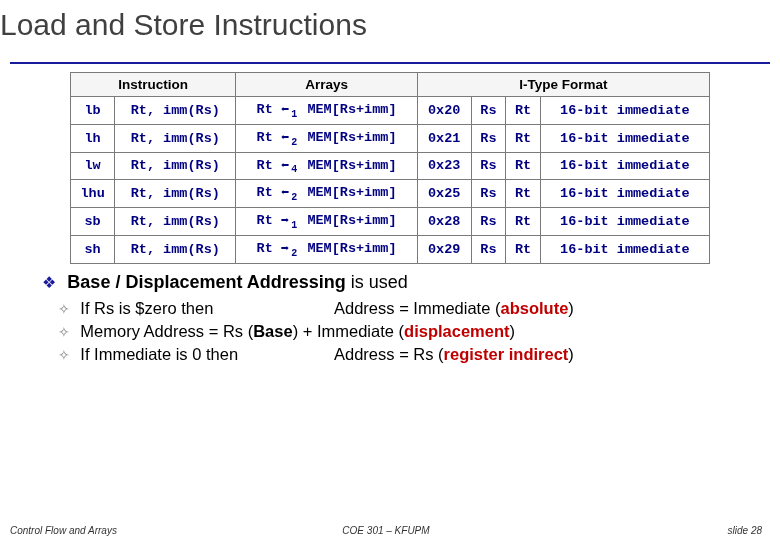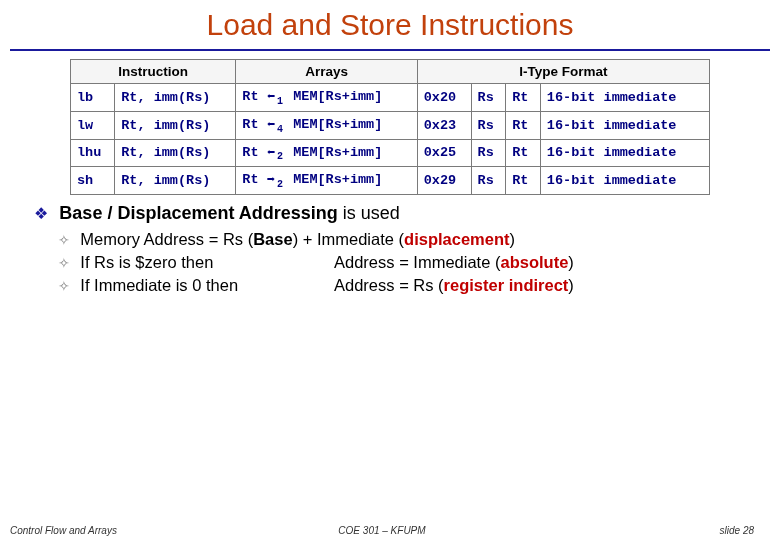--- a/index.html
+++ b/index.html
@@ -7,39 +7,39 @@
     width: 780px;
     height: 540px;
     background: #fff;
     font-family: Arial, sans-serif;
     position: relative;
     overflow: hidden;
   }
   .title {
     font-family: "Comic Sans MS", cursive, sans-serif;
     font-size: 30px;
-    color: #c2410c;
-    text-align: center;
-    padding: 8px 0 7px 0;
+    color: #404040;
+    text-align: left;
+    padding: 8px 0 20px 0;
     font-weight: normal;
   }
   .title-underline {
     border-bottom: 2px solid #1a1a9c;
     margin: 0 10px 8px 10px;
   }
   table.inst {
     border-collapse: collapse;
     margin: 4px auto 8px auto;
     width: 640px;
   }
   table.inst th, table.inst td {
     border: 1px solid #7a7a7a;
     padding: 4px 6px;
     font-size: 13.5px;
-    text-align: left;
+    text-align: center;
     vertical-align: middle;
   }
   table.inst th {
     background: #f5f5f5;
     font-family: Arial, sans-serif;
     font-weight: bold;
     text-align: center;
     color: #000;
   }
   .mono {
@@ -56,36 +56,36 @@
     font-size: 10px;
     vertical-align: sub;
     margin: 0 2px;
   }
   .bullets {
     margin-left: 26px;
     margin-top: 6px;
     font-size: 18px;
   }
   .b1 {
-    margin: 6px 8px;
+    margin: 6px 16px;
   }
   .b1 .dia { color: #1a1a9c; font-size: 16px; margin-right: 6px; }
   .b2 {
     margin: 4px 0 4px 32px;
     font-size: 16.5px;
   }
   .b2 .sm { color: #888; font-size: 14px; margin-right: 6px; }
   .red { color: #c00000; font-weight: bold; }
   .bold { font-weight: bold; }
   .addr-col { display: inline-block; min-width: 250px; }
   .footer {
     position: absolute;
     bottom: 4px;
     left: 0;
-    right: 16px;
+    right: 8px;
     font-size: 10px;
     font-style: italic;
     color: #333;
     padding: 0 10px;
   }
   .footer .fl { float: left; }
   .footer .fc { position: absolute; left: 50%; transform: translateX(-50%); }
   .footer .fr { float: right; }
 </style>
 </head>
@@ -106,33 +106,51 @@
       <tr>
         <td class="mono">lb</td>
         <td class="mono">Rt, imm(Rs)</td>
         <td class="mono">Rt <span class="arrow">⬅</span><span class="subnum">1</span> MEM[Rs+imm]</td>
         <td class="mono">0x20</td>
         <td class="mono">Rs</td>
         <td class="mono">Rt</td>
         <td class="mono">16-bit immediate</td>
       </tr>
       <tr>
+        <td class="mono">lh</td>
+        <td class="mono">Rt, imm(Rs)</td>
+        <td class="mono">Rt <span class="arrow">⬅</span><span class="subnum">2</span> MEM[Rs+imm]</td>
+        <td class="mono">0x21</td>
+        <td class="mono">Rs</td>
+        <td class="mono">Rt</td>
+        <td class="mono">16-bit immediate</td>
+      </tr>
+      <tr>
         <td class="mono">lw</td>
         <td class="mono">Rt, imm(Rs)</td>
         <td class="mono">Rt <span class="arrow">⬅</span><span class="subnum">4</span> MEM[Rs+imm]</td>
         <td class="mono">0x23</td>
         <td class="mono">Rs</td>
         <td class="mono">Rt</td>
         <td class="mono">16-bit immediate</td>
       </tr>
       <tr>
         <td class="mono">lhu</td>
         <td class="mono">Rt, imm(Rs)</td>
         <td class="mono">Rt <span class="arrow">⬅</span><span class="subnum">2</span> MEM[Rs+imm]</td>
         <td class="mono">0x25</td>
+        <td class="mono">Rs</td>
+        <td class="mono">Rt</td>
+        <td class="mono">16-bit immediate</td>
+      </tr>
+      <tr>
+        <td class="mono">sb</td>
+        <td class="mono">Rt, imm(Rs)</td>
+        <td class="mono">Rt <span class="arrow">➡</span><span class="subnum">1</span> MEM[Rs+imm]</td>
+        <td class="mono">0x28</td>
         <td class="mono">Rs</td>
         <td class="mono">Rt</td>
         <td class="mono">16-bit immediate</td>
       </tr>
       <tr>
         <td class="mono">sh</td>
         <td class="mono">Rt, imm(Rs)</td>
         <td class="mono">Rt <span class="arrow">➡</span><span class="subnum">2</span> MEM[Rs+imm]</td>
         <td class="mono">0x29</td>
         <td class="mono">Rs</td>
@@ -142,26 +160,26 @@
     </tbody>
 </table>
 
 <div class="bullets">
   <div class="b1">
     <span class="dia">❖</span>
     <span class="bold">Base / Displacement Addressing</span><span> is used</span>
   </div>
   <div class="b2">
     <span class="sm">✧</span>
-    <span>Memory Address = Rs (</span><span class="bold">Base</span><span>) + Immediate (</span><span class="red">displacement</span><span>)</span>
+    <span class="addr-col">If Rs is $zero then</span>
+    <span>Address = Immediate (</span><span class="red">absolute</span><span>)</span>
   </div>
   <div class="b2">
     <span class="sm">✧</span>
-    <span class="addr-col">If Rs is $zero then</span>
-    <span>Address = Immediate (</span><span class="red">absolute</span><span>)</span>
+    <span>Memory Address = Rs (</span><span class="bold">Base</span><span>) + Immediate (</span><span class="red">displacement</span><span>)</span>
   </div>
   <div class="b2">
     <span class="sm">✧</span>
     <span class="addr-col">If Immediate is 0 then</span>
     <span>Address = Rs (</span><span class="red">register indirect</span><span>)</span>
   </div>
 </div>
 
 <div class="footer">
   <span class="fl">Control Flow and Arrays</span>

